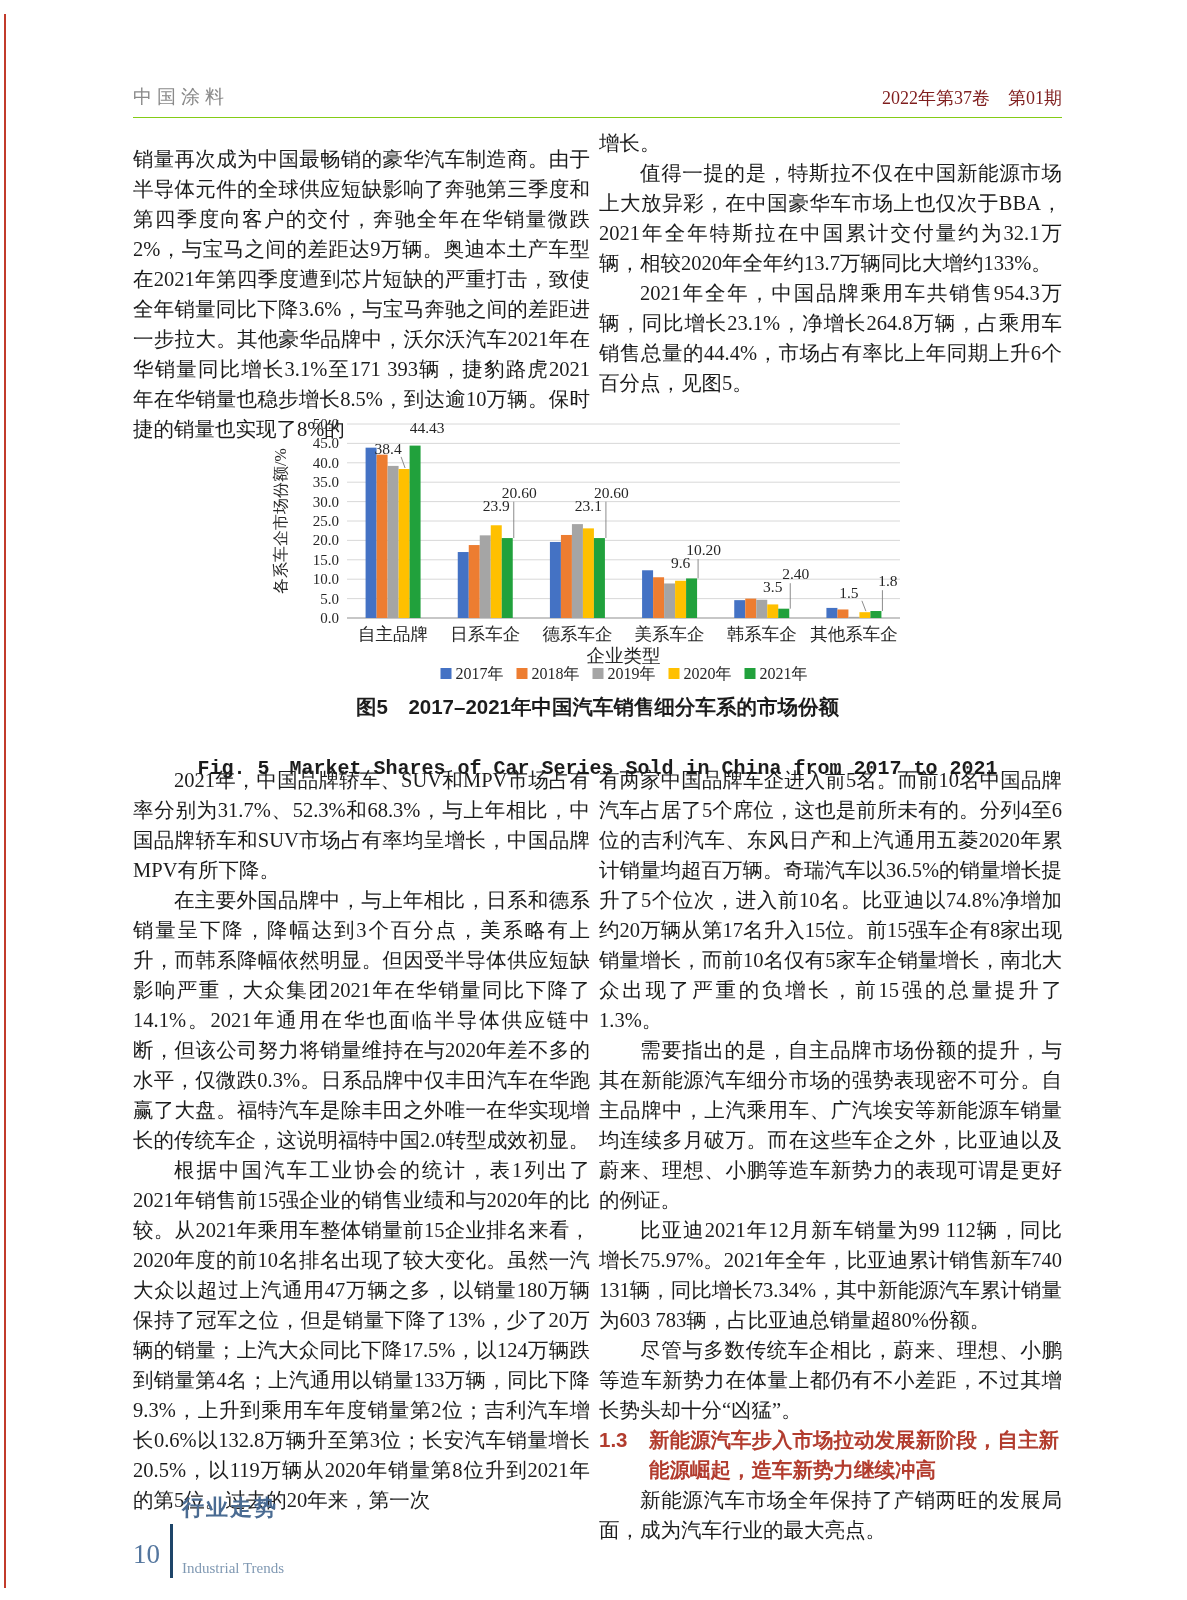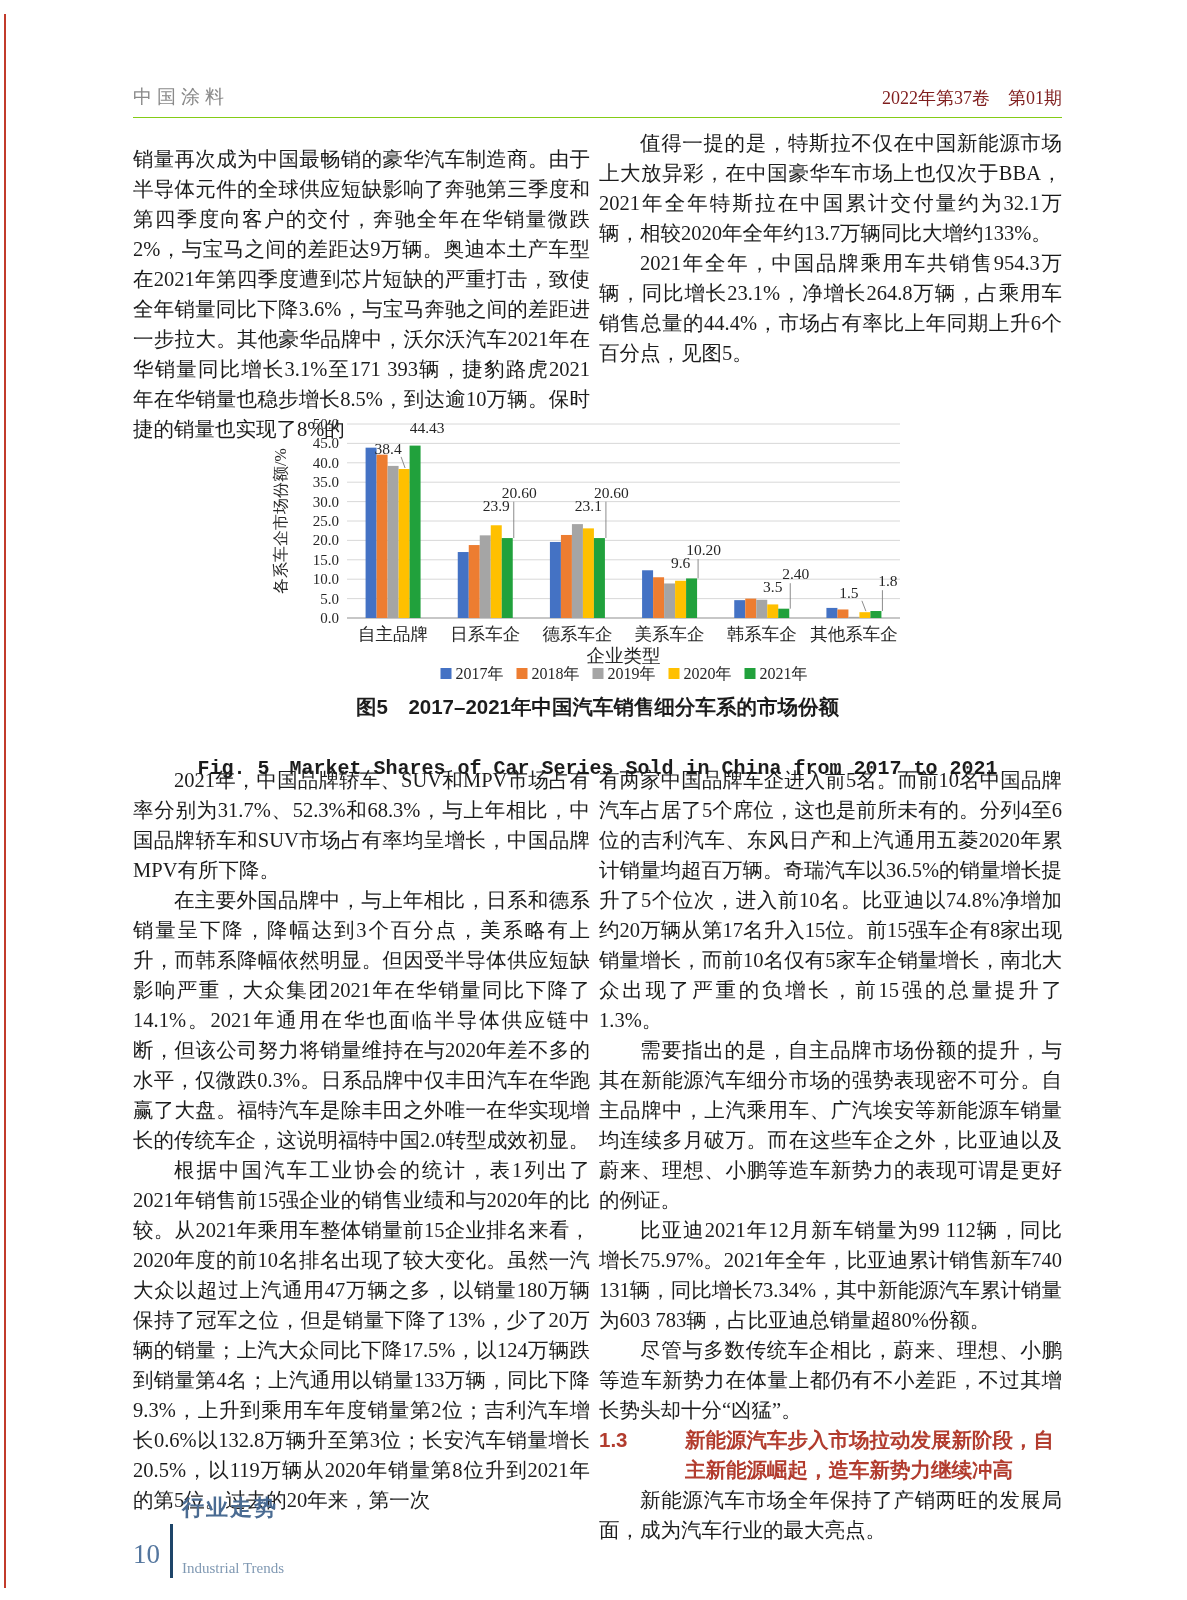--- a/index.html
+++ b/index.html
@@ -14,21 +14,21 @@
   .colblock p.indent{text-indent:2em;}
   #col-left-top{left:133px;top:128px;width:457px;margin-top:16px;}
   #col-right-top{left:599px;top:128px;width:463px;}
   #col-left-bottom{left:133px;top:765px;width:457px;}
   #col-right-bottom{left:599px;top:765px;width:463px;}
   .chart-wrap{position:absolute;left:272px;top:404px;width:645px;height:282px;}
   .caption{position:absolute;left:133px;top:692px;width:929px;text-align:center;}
   .caption .cn{font-family:Liberation Sans, sans-serif;font-weight:bold;font-size:20.5px;line-height:30px;}
   .caption .en{font-family:Liberation Mono, monospace;font-weight:bold;font-size:20px;line-height:30px;margin-top:32px;}
   .sec-heading{display:flex;font-family:"Liberation Sans","DejaVu Sans",sans-serif;font-weight:bold;
-               font-size:20.5px;line-height:30px;text-align:left;gap:36px;}
+               font-size:20.5px;line-height:30px;text-align:left;}
   .sec-heading .num{width:50px;flex:0 0 50px;}
   .sec-heading .txt{flex:1;}
   .footer{position:absolute;left:133px;top:1494px;display:flex;align-items:flex-end;}
   .footer .pageno{font-size:27px;color:#54769e;padding-bottom:8px;}
   .footer .fbar{width:3px;height:54px;background:#1e4569;margin:0 9px 0 10px;}
   .footer .fcol{display:flex;flex-direction:column;justify-content:flex-end;}
   .footer .fcn{font-family:"Liberation Sans","DejaVu Sans",sans-serif;font-weight:bold;font-size:22px;
                color:#4a6b92;line-height:28px;letter-spacing:2px;}
   .footer .fen{font-size:15px;color:#8099b3;line-height:20px;margin-top:36px;}
   svg text{font-family:"Liberation Serif","DejaVu Serif",serif;fill:#262626;}
@@ -40,20 +40,21 @@
 
 <div class="header">
   <span class="jname">中国涂料</span>
   <span class="issue">2022年第37卷　第01期</span>
 </div>
 
 <div class="colblock" id="col-left-top">
     <p class="para">销量再次成为中国最畅销的豪华汽车制造商。由于半导体元件的全球供应短缺影响了奔驰第三季度和第四季度向客户的交付，奔驰全年在华销量微跌2%，与宝马之间的差距达9万辆。奥迪本土产车型在2021年第四季度遭到芯片短缺的严重打击，致使全年销量同比下降3.6%，与宝马奔驰之间的差距进一步拉大。其他豪华品牌中，沃尔沃汽车2021年在华销量同比增长3.1%至171 393辆，捷豹路虎2021年在华销量也稳步增长8.5%，到达逾10万辆。保时捷的销量也实现了8%的</p>
   </div>
 <div class="colblock" id="col-right-top">
+    <p class="para">增长。</p>
     <p class="para indent">值得一提的是，特斯拉不仅在中国新能源市场上大放异彩，在中国豪华车市场上也仅次于BBA，2021年全年特斯拉在中国累计交付量约为32.1万辆，相较2020年全年约13.7万辆同比大增约133%。</p>
     <p class="para indent">2021年全年，中国品牌乘用车共销售954.3万辆，同比增长23.1%，净增长264.8万辆，占乘用车销售总量的44.4%，市场占有率比上年同期上升6个百分点，见图5。</p>
   </div>
 
 <div class="chart-wrap">
   <svg id="chart-svg" width="645" height="282" viewBox="0 0 645 282">
       <line x1="75" y1="214" x2="628" y2="214" stroke="#8f8f8f" stroke-width="1"></line>
       <text x="67" y="219" text-anchor="end" font-size="15">0.0</text>
       <line x1="75" y1="194.6" x2="628" y2="194.6" stroke="#d4d4d4" stroke-width="0.9"></line>
       <text x="67" y="199.6" text-anchor="end" font-size="15">5.0</text>

